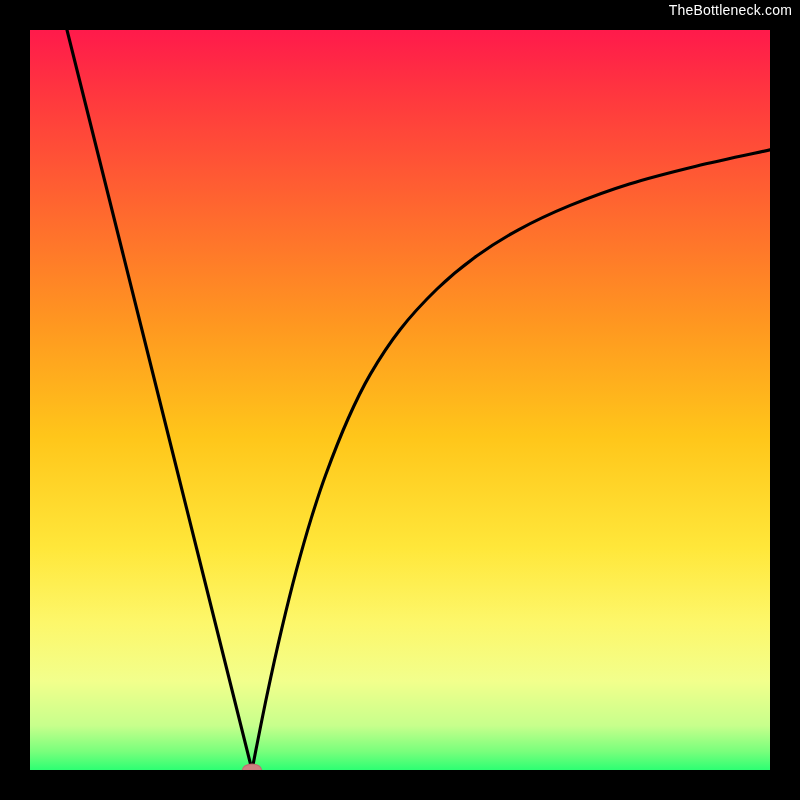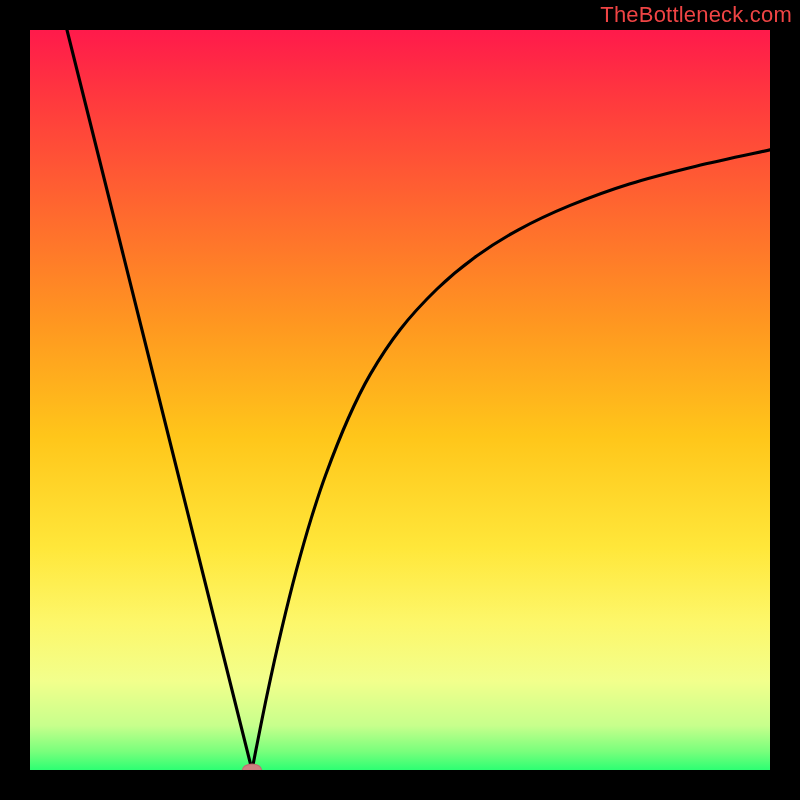--- a/index.html
+++ b/index.html
@@ -27,22 +27,22 @@
   }
   .plot svg {
     display: block;
     width: 740px;
     height: 740px;
   }
   .watermark {
     position: absolute;
     top: 2px;
     right: 8px;
-    color: #ef4444;
-    font-size: 22px;
+    color: #ffffff;
+    font-size: 14px;
     letter-spacing: 0.2px;
     font-weight: 400;
     user-select: none;
   }
 </style>
 </head>
 <body>
 
 <div class="frame">
   <div class="plot">

